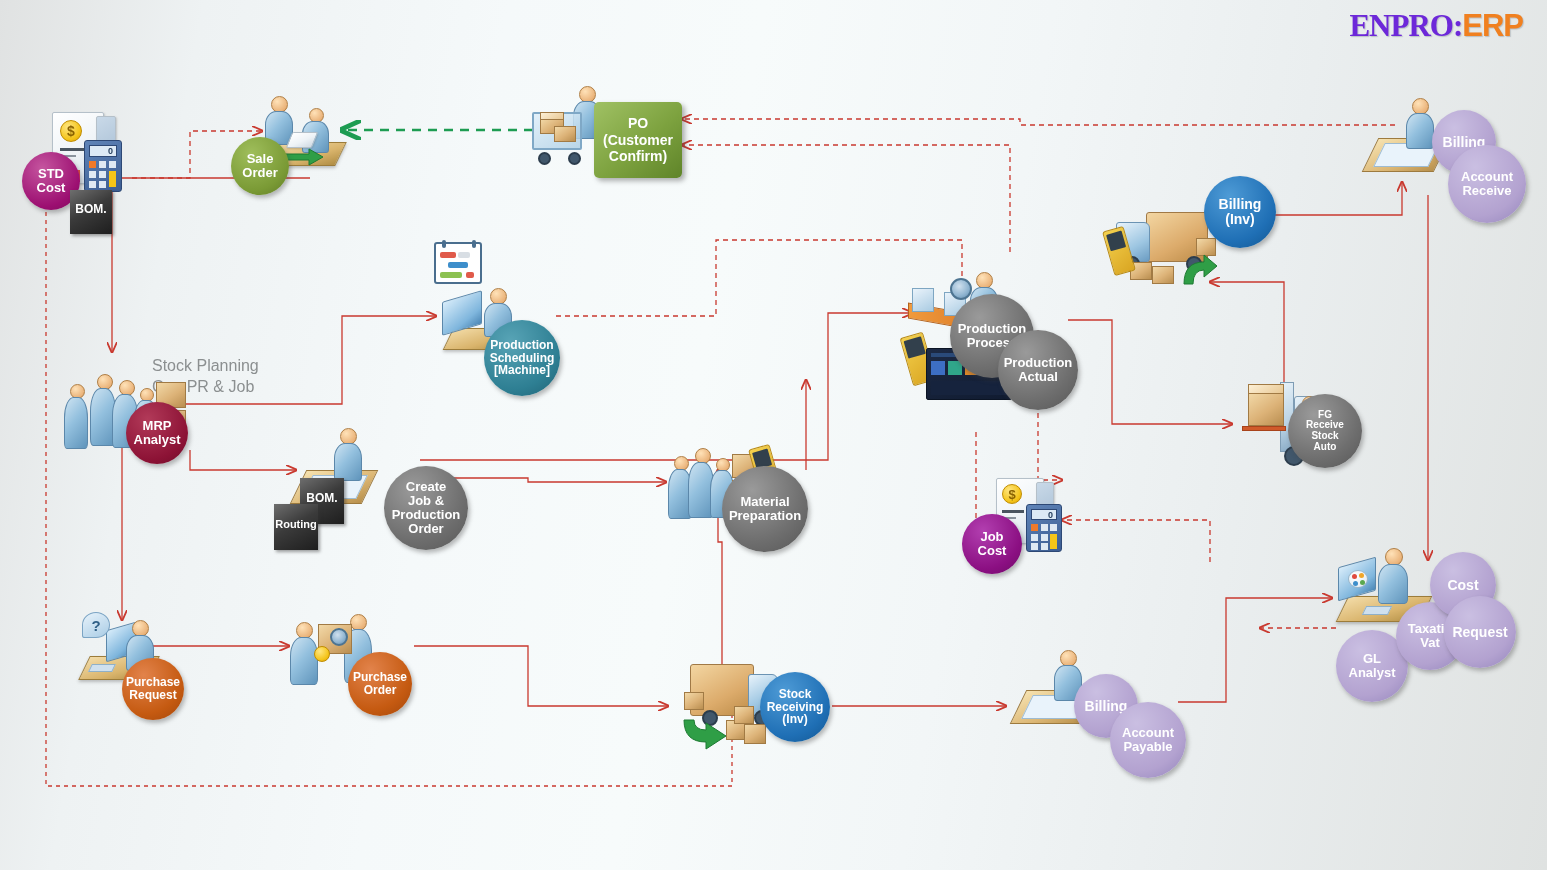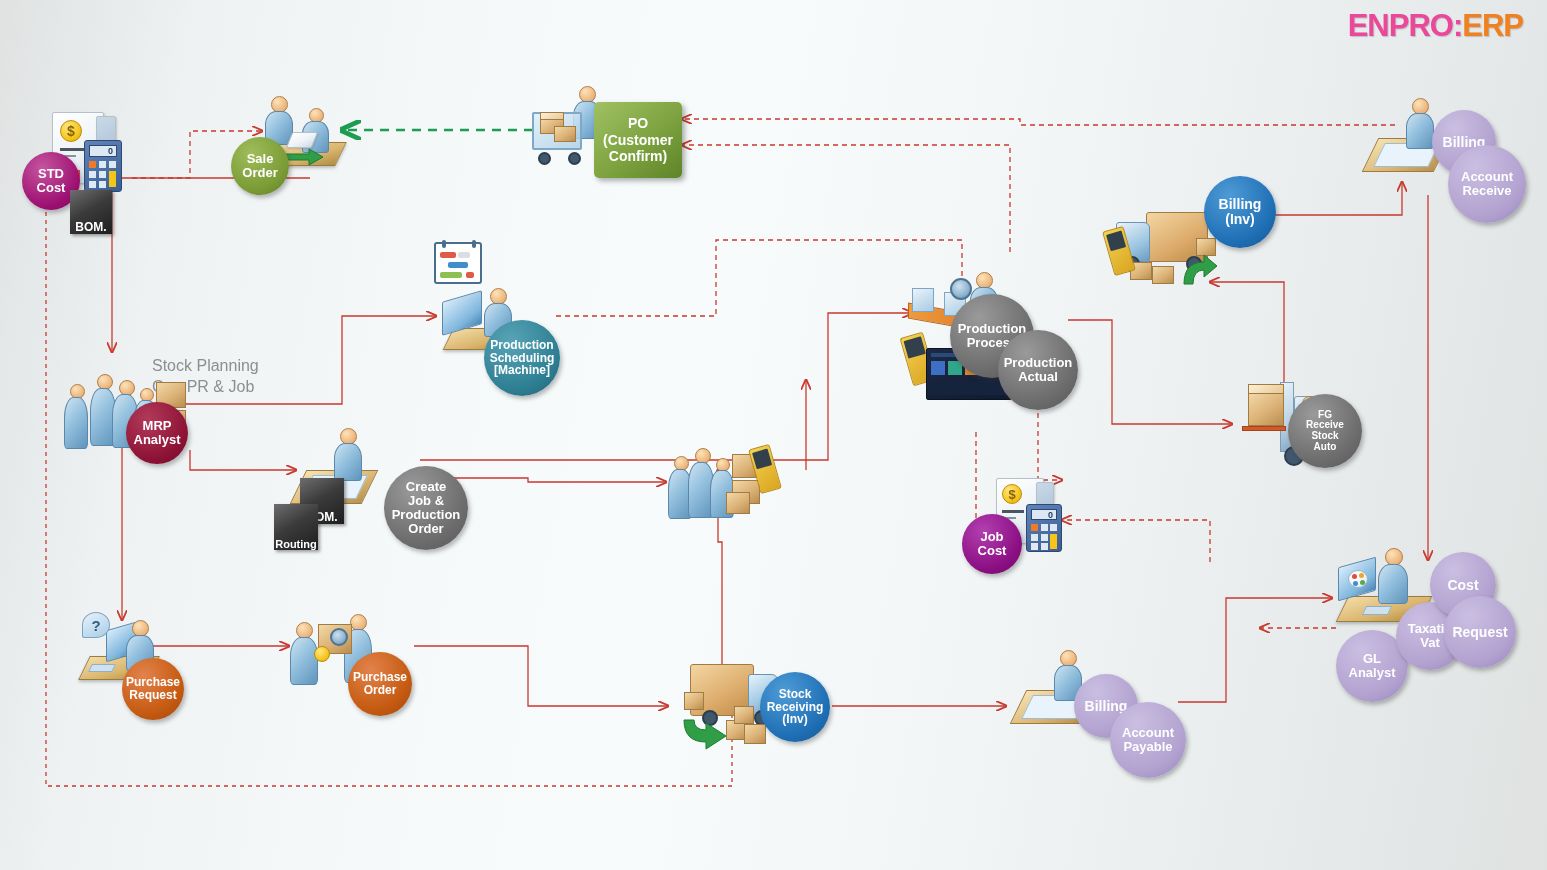--- a/index.html
+++ b/index.html
@@ -13,44 +13,45 @@
 
   
   .title {
     position:absolute; left:22px; top:8px;
     font-size:43px; font-weight:bold; color:#1f4a77;
     letter-spacing:-0.5px;
     text-shadow: 2px 2px 2px rgba(120,130,140,.55);
   }
   .logo { position:absolute; right:24px; top:8px; font-size:31px; font-weight:bold; letter-spacing:-1px;
           text-shadow:1px 1px 1px rgba(120,130,140,.4); }
-  .logo .a { color:#ec4899; }
+  .logo .a { color:#6d28d9;font-family:Liberation Serif, serif; }
   .logo .b { color:#f08020; }
 
   
   svg.links { position:absolute; inset:0; width:1547px; height:870px; pointer-events:none; }
 
   .bubble {
     position:absolute; border-radius:50%;
     display:flex; align-items:center; justify-content:center; text-align:center;
     color:#fff; font-weight:bold; line-height:1.07;
     box-shadow: 2px 3px 4px rgba(60,60,60,.35);
     overflow:hidden; padding:2px;
   }
   .rectnode {
     position:absolute; border-radius:5px;
     display:flex; align-items:center; justify-content:center; text-align:center;
     color:#fff; font-weight:bold; line-height:1.2;
     box-shadow: 3px 3px 5px rgba(60,60,60,.4);
   }
   .doc {
-    position:absolute; display:flex; align-items:flex-end; justify-content:center;
+    position:absolute; display:flex; align-items:center; justify-content:center;
     color:#fff; font-weight:bold; text-align:center;
     background: linear-gradient(150deg,#6e6e6e 0%,#3b3b3b 45%,#1e1e1e 100%);
     box-shadow:2px 2px 3px rgba(50,50,50,.45);
+    padding-bottom:6px;
   }
   .plainlabel { position:absolute; color:#8b8f90; font-size:16px; line-height:1.3; }
 
   
   .ill { position:absolute; }
   .person { position:absolute; }
   .person .head { position:absolute; border-radius:50%;
      background: radial-gradient(circle at 35% 30%, #ffe2b8, #eab37a 70%, #c98f52); border:1px solid #b07f45; }
   .person .body { position:absolute; border-radius:40% 40% 12% 12%;
      background: linear-gradient(130deg,#cfe4f2 0%,#93c0de 45%,#5f94bb 100%); border:1px solid #5b87aa; }
@@ -372,20 +373,24 @@
       <div class="head" style="left:6px; top:0; width:14px; height:14px;"></div>
       <div class="body" style="left:0;  top:12px; width:24px; height:48px;"></div>
     </div>
     <div class="box3d" style="left:64px; top:16px; width:28px; height:24px;"></div>
     <div class="box3d" style="left:64px; top:42px; width:28px; height:24px;"></div>
     <div class="box3d" style="left:58px; top:54px; width:24px; height:22px;"></div>
     <div class="scanner" style="left:86px; top:8px; width:22px; height:46px;">
         <div class="scr"></div>
       </div>
   </div>
+  <div class="bubble" style="left:722px; top:466px; width:86px; height:86px; background:radial-gradient(circle at 35% 28%,#9a9a9a,#6e6e6e 62%,#565656); font-size:13px;">
+    <span style="white-space:pre-line">Material
+Preparation</span>
+  </div>
 
   <div class="ill" style="left:906px; top:272px; width:110px; height:128px;">
     <div style="position:absolute; left:2px; top:38px; width:84px; height:16px; background:linear-gradient(90deg,#f09a3c,#d87726); border:1px solid #b4621c; transform:skewY(10deg);"></div>
     <div class="box3d" style="left:6px; top:16px; width:22px; height:24px; background:linear-gradient(150deg,#eaf3fb,#a9cbe2); border-color:#7ea6c2;"></div>
     <div class="box3d" style="left:38px; top:20px; width:22px; height:24px; background:linear-gradient(150deg,#eaf3fb,#a9cbe2); border-color:#7ea6c2;"></div>
     <div class="gear" style="left:44px; top:6px; width:22px; height:22px;"></div>
     <div class="person" style="left:62px; top:0; width:32px; height:52px;">
       <div class="head" style="left:8px; top:0; width:17px; height:17px;"></div>
       <div class="body" style="left:2px; top:15px; width:28px; height:34px;"></div>
     </div>

